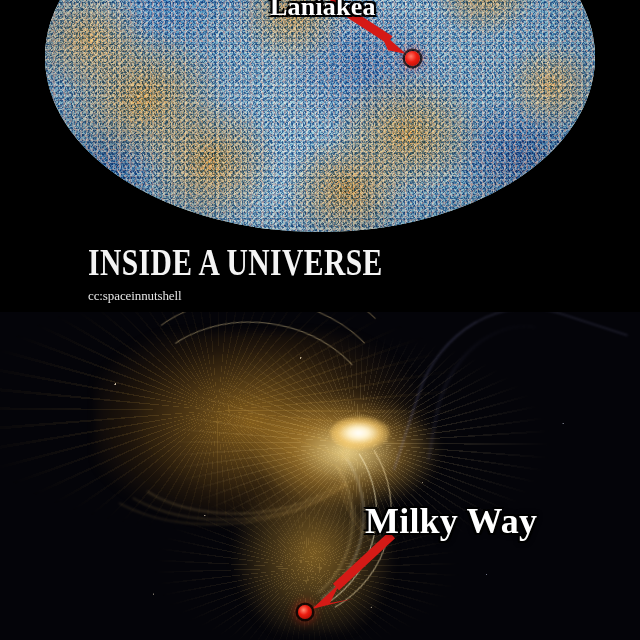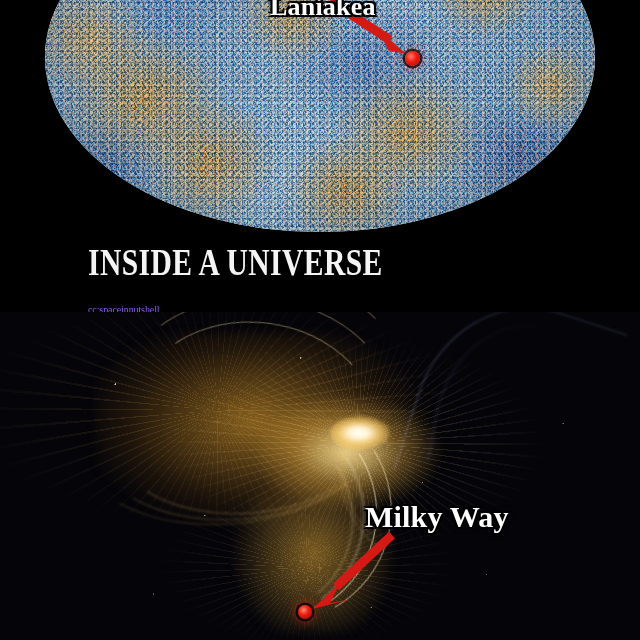--- a/index.html
+++ b/index.html
@@ -133,23 +133,23 @@
     line-height: 37px;
     font-weight: 700;
     color: #f4f4f4;
     letter-spacing: .5px;
     transform: scaleX(.80);
     transform-origin: left top;
     white-space: nowrap;
   }
   #credit {
     position: absolute;
-    left: 44px; top: 72px;
-    font-size: 10px;
-    color: #8b5cf6;
+    left: 44px; top: 56px;
+    font-size: 13px;
+    color: #e5e5e5;
     letter-spacing: -.1px;
     white-space: nowrap;
   }
 
   
   #panel-laniakea {
     position: absolute;
     left: 0; top: 312px;
     width: 640px; height: 328px;
     background: #040409;
@@ -211,21 +211,21 @@
     left: 440px; top: 10px;
     width: 120px; height: 150px;
     border-left: 1px solid rgba(140,140,205,.26);
     border-radius: 70% 0 0 0;
     transform: rotate(10deg);
     filter: blur(1.4px);
   }
   #milkyway-label {
     position: absolute;
     left: 365px; top: 500px;
-    font-size: 30px;
+    font-size: 36px;
     font-weight: 700;
     color: #ffffff;
     letter-spacing: .2px;
     text-shadow:
       -2px -2px 0 #000, 2px -2px 0 #000, -2px 2px 0 #000, 2px 2px 0 #000,
       0 0 6px rgba(0,0,0,.95);
     white-space: nowrap;
   }
   #milkyway-dot {
     position: absolute;

